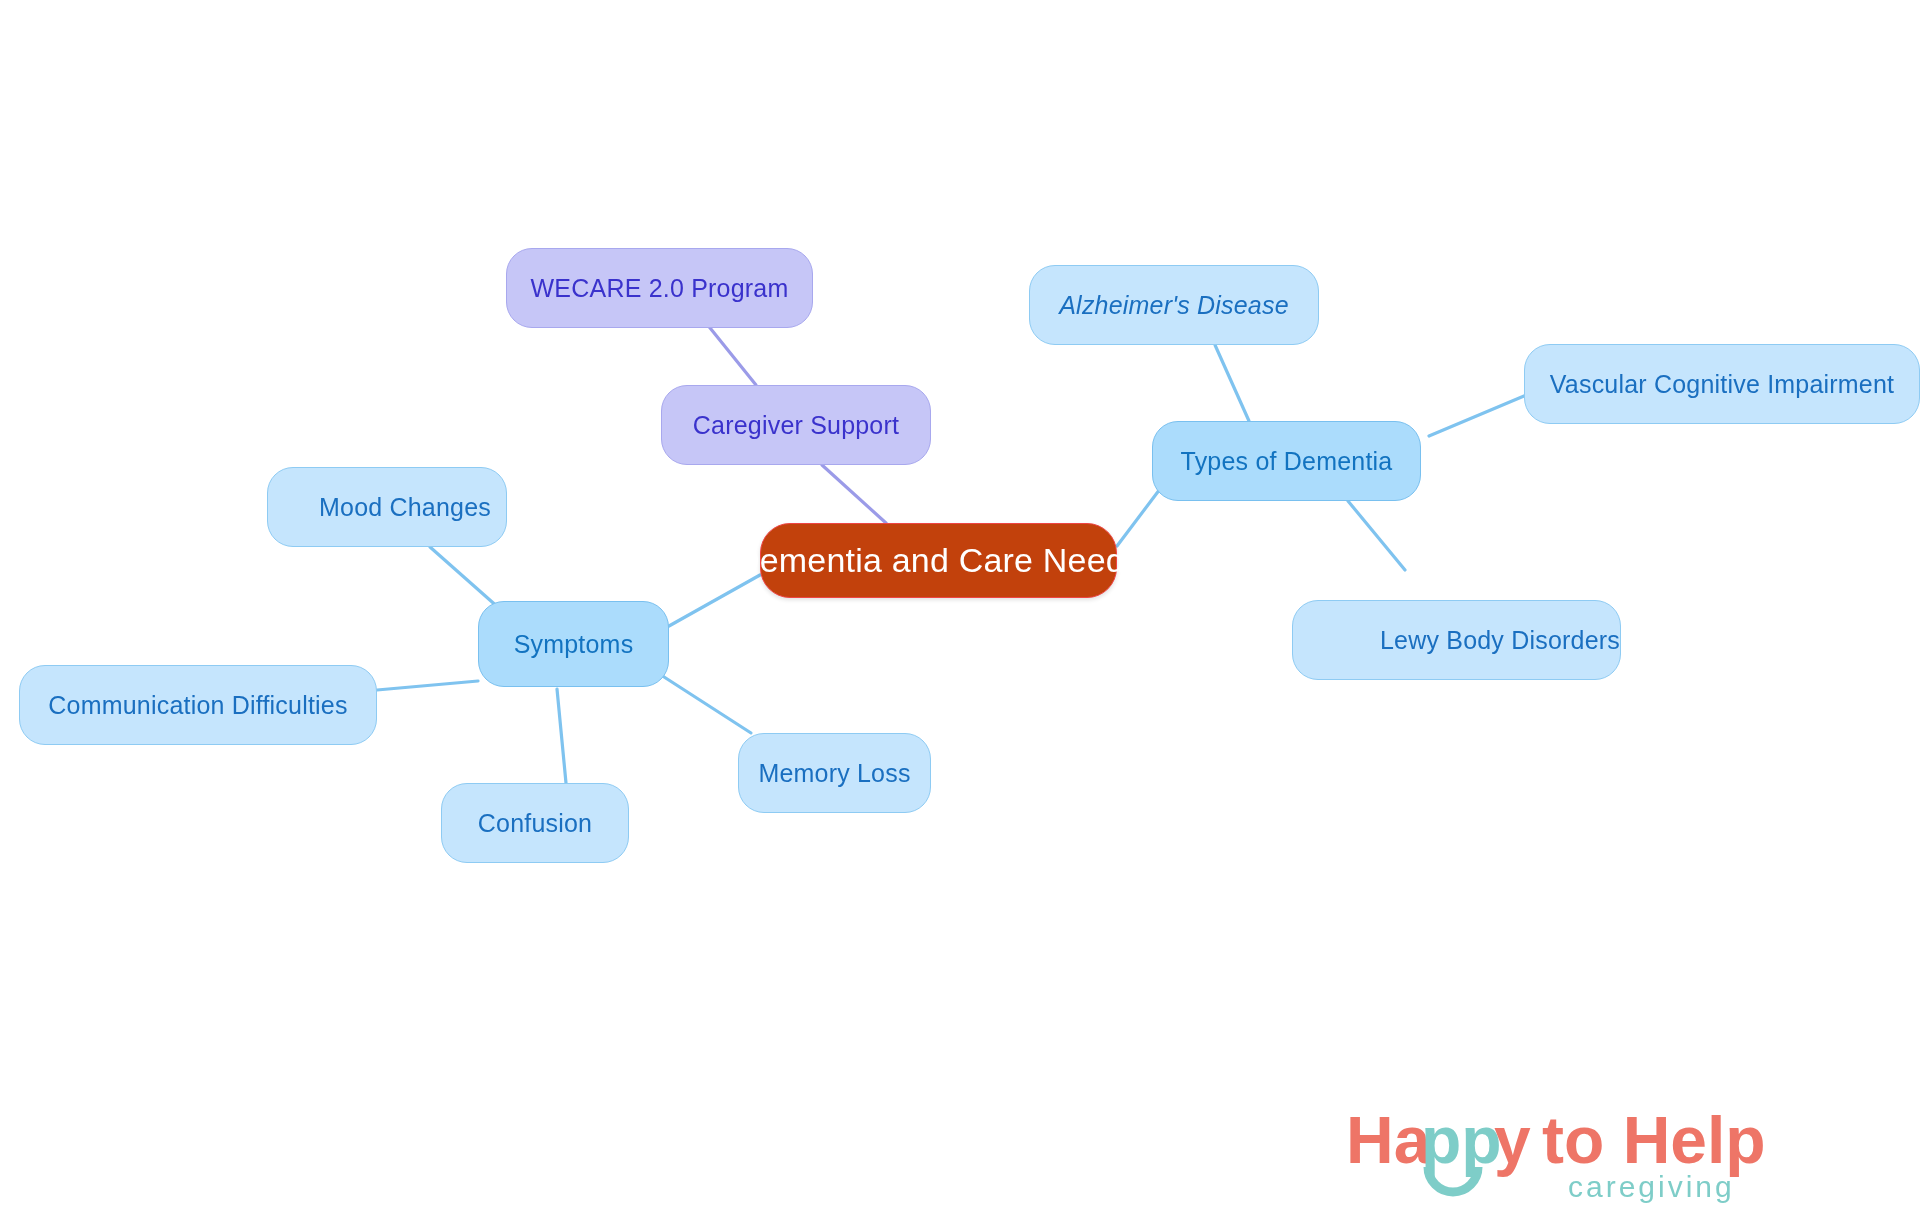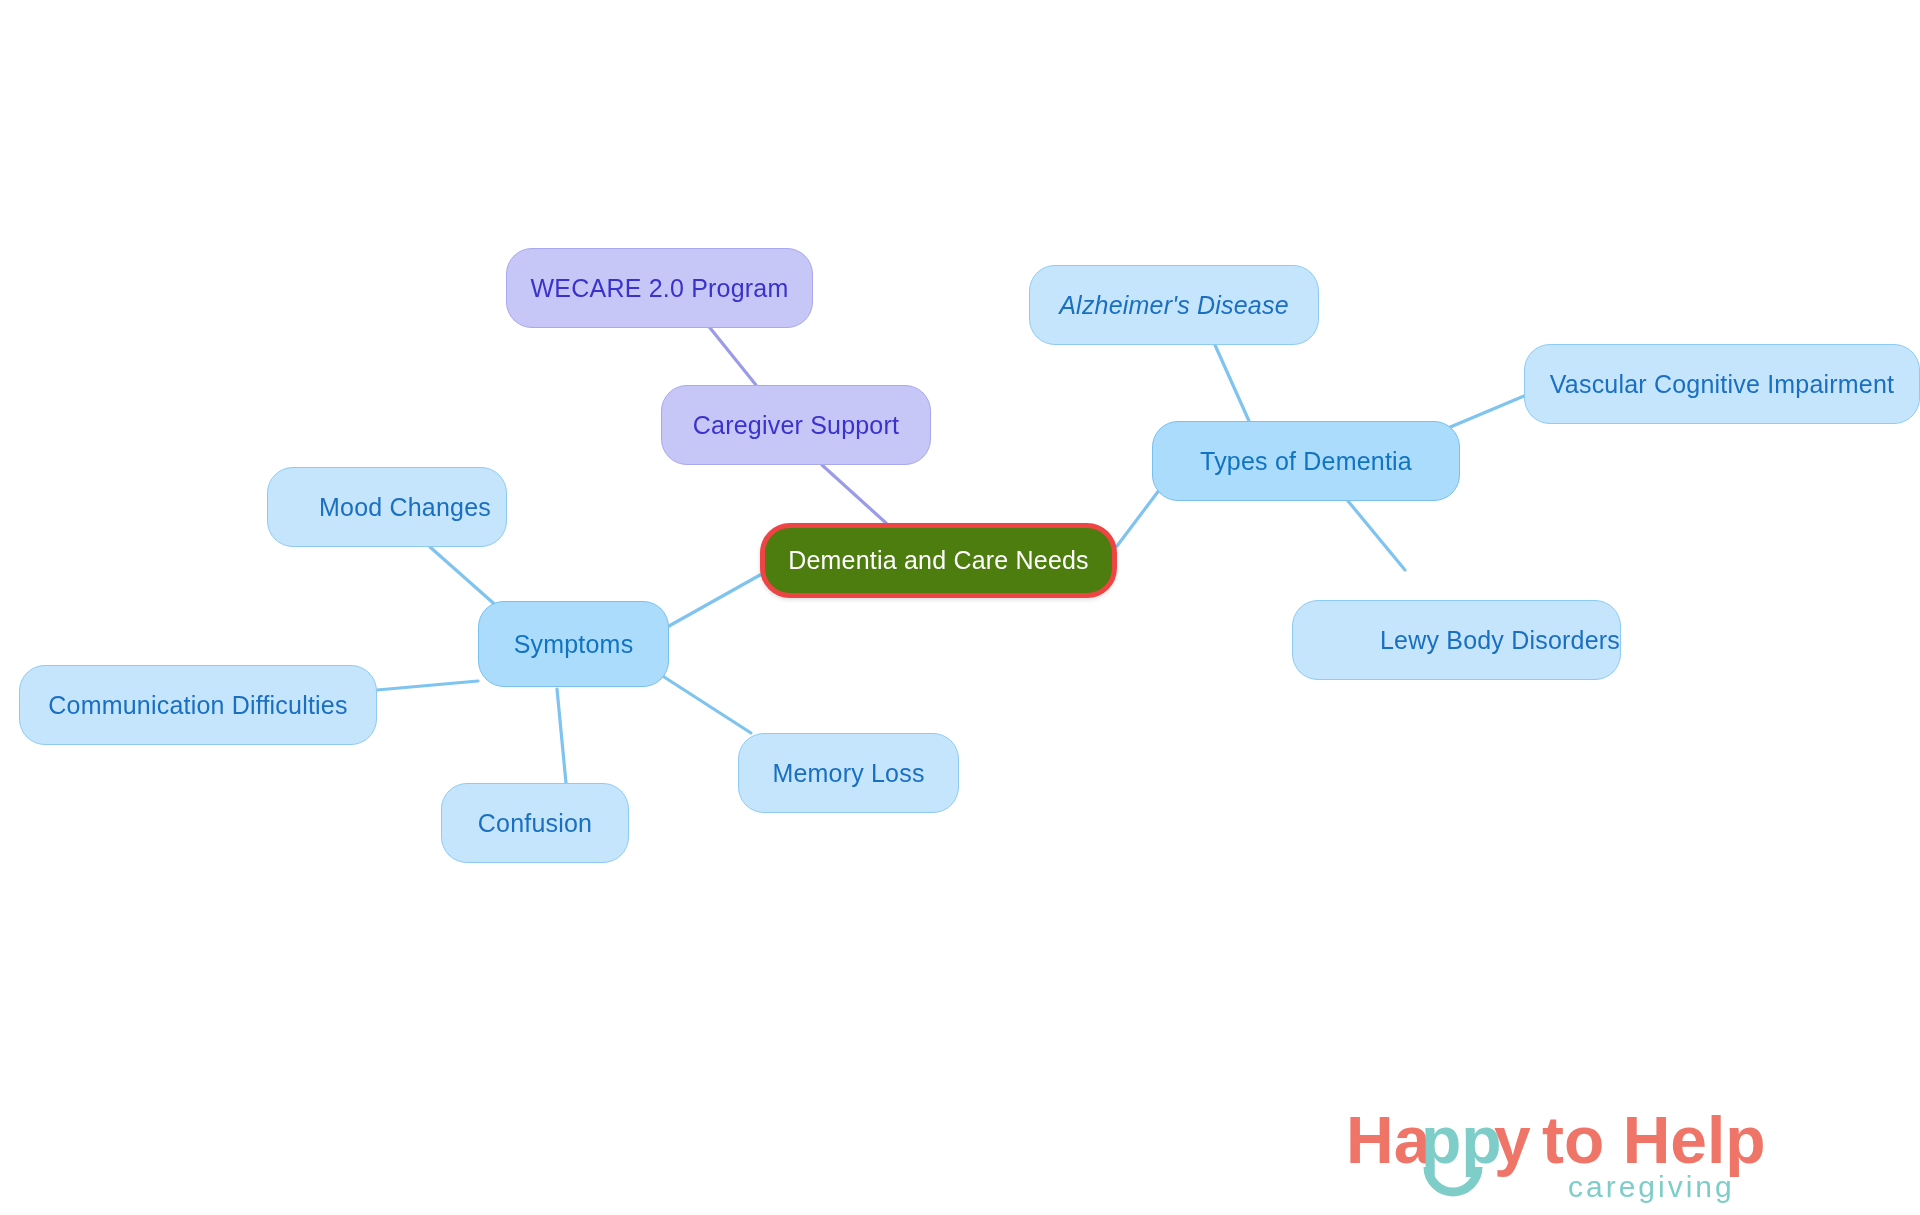--- a/index.html
+++ b/index.html
@@ -15,24 +15,24 @@
   .node{
     position:absolute;
     box-sizing:border-box;
     display:flex;align-items:center;justify-content:center;
     text-align:center;
     border-radius:26px;
     white-space:nowrap;
     letter-spacing:.2px;
   }
   .node.root{
-    background:#4d7c0f;
-    border:5px solid #ef4444;
+    background:#c2410c;
+    border:1px solid #ef4444;
     color:#ffffff;
-    font-size:25px;
+    font-size:34px;
     border-radius:30px;
     box-shadow:0 2px 4px rgba(0,0,0,.12);
   }
   .node.blue{
     background:#abdcfc;
     border:1.6px solid #79c0ef;
     color:#1273c0;
     font-size:25px;
   }
   .node.blue-light{
@@ -67,21 +67,21 @@
       <line x1="478" y1="681" x2="377" y2="690" stroke="#7fc3ef" stroke-width="3.2" stroke-linecap="round"></line>
       <line x1="557" y1="689" x2="566" y2="783" stroke="#7fc3ef" stroke-width="3.2" stroke-linecap="round"></line>
       <line x1="661" y1="675" x2="751" y2="733" stroke="#7fc3ef" stroke-width="3.2" stroke-linecap="round"></line>
       <line x1="886" y1="523" x2="822" y2="465" stroke="#9b9be8" stroke-width="3.2" stroke-linecap="round"></line>
       <line x1="756" y1="385" x2="694" y2="308" stroke="#9b9be8" stroke-width="3.2" stroke-linecap="round"></line>
     </svg>
   <div id="nodes">
       <div class="node root" style="left: 760px; top: 523px; width: 357px; height: 75px;">
         <span>Dementia and Care Needs</span>
       </div>
-      <div class="node blue" style="left: 1152px; top: 421px; width: 308px; height: 80px; text-align: center;">
+      <div class="node blue" style="left: 1152px; top: 421px; width: 269px; height: 80px; text-align: center;">
         <span>Types of Dementia</span>
       </div>
       <div class="node blue-light" style="left: 1029px; top: 265px; width: 290px; height: 80px; font-style: italic;">
         <span>Alzheimer's Disease</span>
       </div>
       <div class="node blue-light" style="left: 1524px; top: 344px; width: 396px; height: 80px;">
         <span>Vascular Cognitive Impairment</span>
       </div>
       <div class="node blue-light" style="left: 1292px; top: 600px; width: 329px; height: 80px; justify-content: flex-end;">
         <span>Lewy Body Disorders</span>
@@ -91,21 +91,21 @@
       </div>
       <div class="node blue-light" style="left: 267px; top: 467px; width: 240px; height: 80px; padding-left: 36px;">
         <span>Mood Changes</span>
       </div>
       <div class="node blue-light" style="left: 19px; top: 665px; width: 358px; height: 80px;">
         <span>Communication Difficulties</span>
       </div>
       <div class="node blue-light" style="left: 441px; top: 783px; width: 188px; height: 80px;">
         <span>Confusion</span>
       </div>
-      <div class="node blue-light" style="left: 738px; top: 733px; width: 221px; height: 80px;">
+      <div class="node blue-light" style="left: 738px; top: 733px; width: 193px; height: 80px;">
         <span>Memory Loss</span>
       </div>
       <div class="node purple" style="left: 661px; top: 385px; width: 270px; height: 80px;">
         <span>Caregiver Support</span>
       </div>
       <div class="node purple" style="left: 506px; top: 228px; width: 307px; height: 80px; margin-top: 20px;">
         <span>WECARE 2.0 Program</span>
       </div>
     </div>
 

